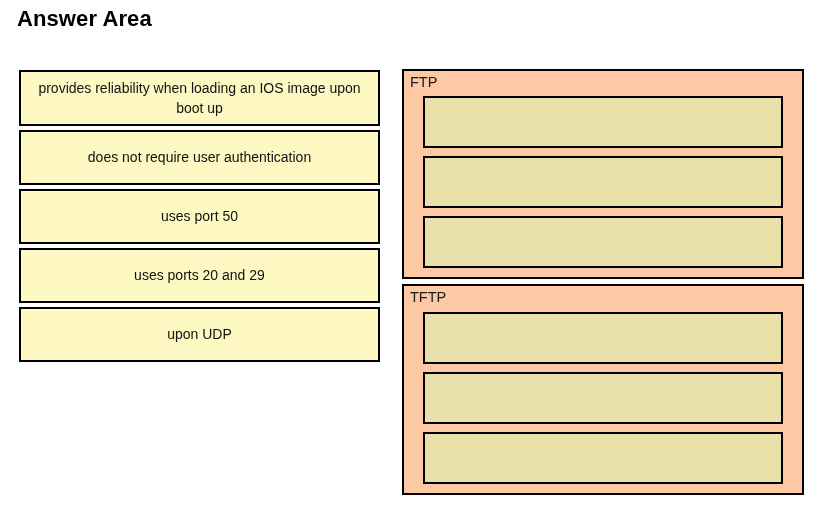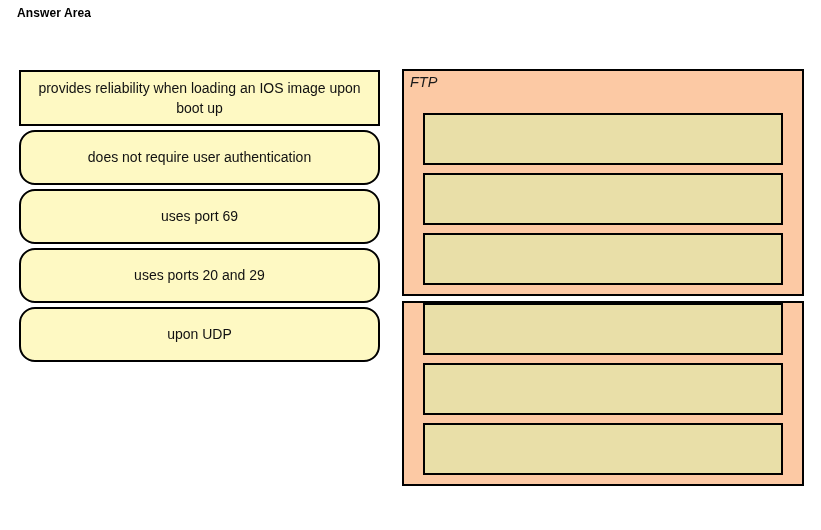--- a/index.html
+++ b/index.html
@@ -12,21 +12,21 @@
     height: 530px;
     position: relative;
     font-family: "Liberation Sans", sans-serif;
     overflow: hidden;
   }
 
   #page-title {
     position: absolute;
     left: 17px;
     top: 6px;
-    font-size: 12px;
+    font-size: 22px;
     font-weight: bold;
     color: #000000;
     letter-spacing: 0.1px;
   }
 
   
   #options-column {
     position: absolute;
     left: 19px;
     top: 70px;
@@ -43,44 +43,43 @@
     justify-content: center;
     text-align: center;
     font-size: 14px;
     color: #111111;
     line-height: 1.45;
     padding: 4px 10px;
     cursor: move;
     user-select: none;
   }
   .option-tile.tall { height: 56px; }
-  .option-tile.std  { height: 55px; border-radius: 16px; }
+  .option-tile.std  { height: 55px; }
 
   
   #targets-column {
     position: absolute;
     left: 402px;
     top: 69px;
     width: 402px;
   }
   .target-panel {
     box-sizing: border-box;
     width: 402px;
     background: #fcc9a4;
     border: 2px solid #000000;
     padding: 0 19px 9px 19px;
     margin-bottom: 5px;
   }
   .panel-label {
     font-size: 14.5px;
     color: #1a1a1a;
-    padding: 3px 0 22px 0;
+    padding: 3px 0 5px 0;
     margin-left: -13px;
     line-height: 1.2;
-    font-style: italic;
   }
   .drop-zone {
     box-sizing: border-box;
     height: 52px;
     background: #e9dfa8;
     border: 2px solid #000000;
     margin-bottom: 8px;
   }
   .drop-zone:last-child { margin-bottom: 0; }
 </style>
@@ -93,21 +92,21 @@
 
   <div class="option-tile tall">
     <span>provides reliability when loading an IOS image upon boot up</span>
   </div>
 
   <div class="option-tile std">
     <span>does not require user authentication</span>
   </div>
 
   <div class="option-tile std">
-    <span>uses port 69</span>
+    <span>uses port 50</span>
   </div>
 
   <div class="option-tile std">
     <span>uses ports 20 and 29</span>
   </div>
 
 
   <div class="option-tile std">
     <span>upon UDP</span>
   </div>
@@ -117,18 +116,19 @@
 <div id="targets-column">
 
   <div class="target-panel">
     <div class="panel-label">FTP</div>
     <div class="drop-zone"></div>
     <div class="drop-zone"></div>
     <div class="drop-zone"></div>
   </div>
 
   <div class="target-panel">
+    <div class="panel-label">TFTP</div>
     <div class="drop-zone"></div>
     <div class="drop-zone"></div>
     <div class="drop-zone"></div>
   </div>
 
 </div>
 
 </body></html>

